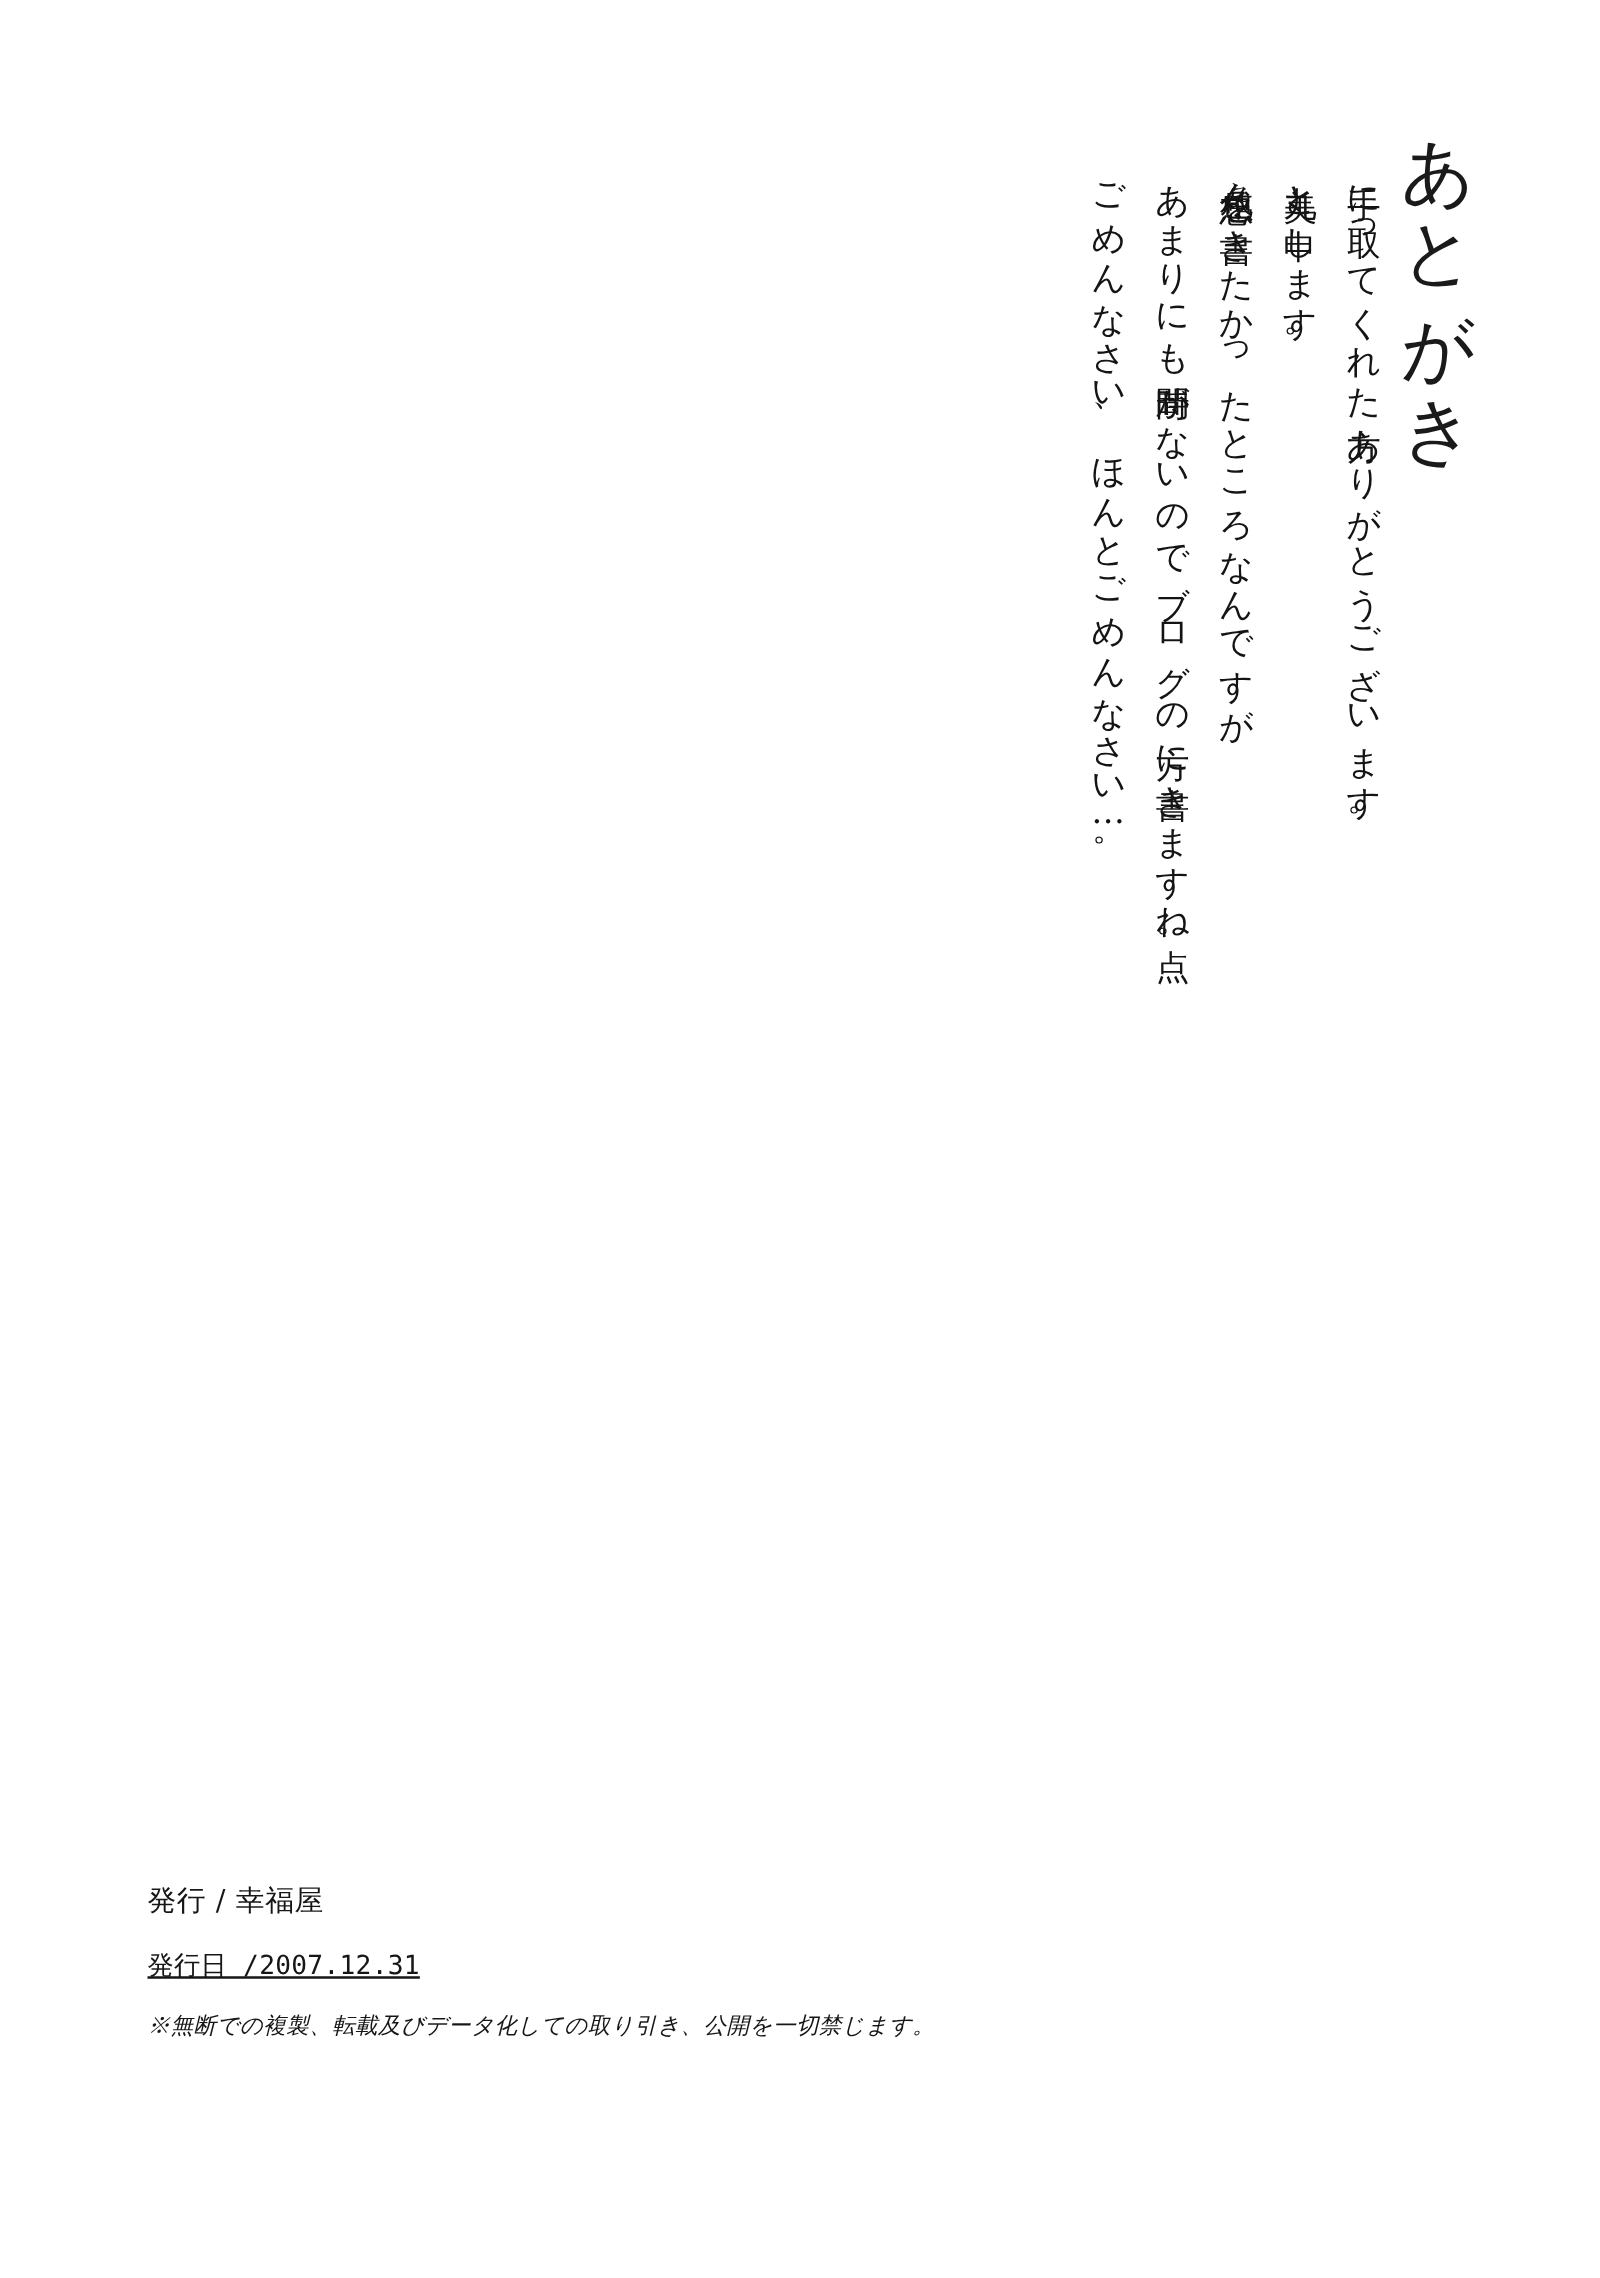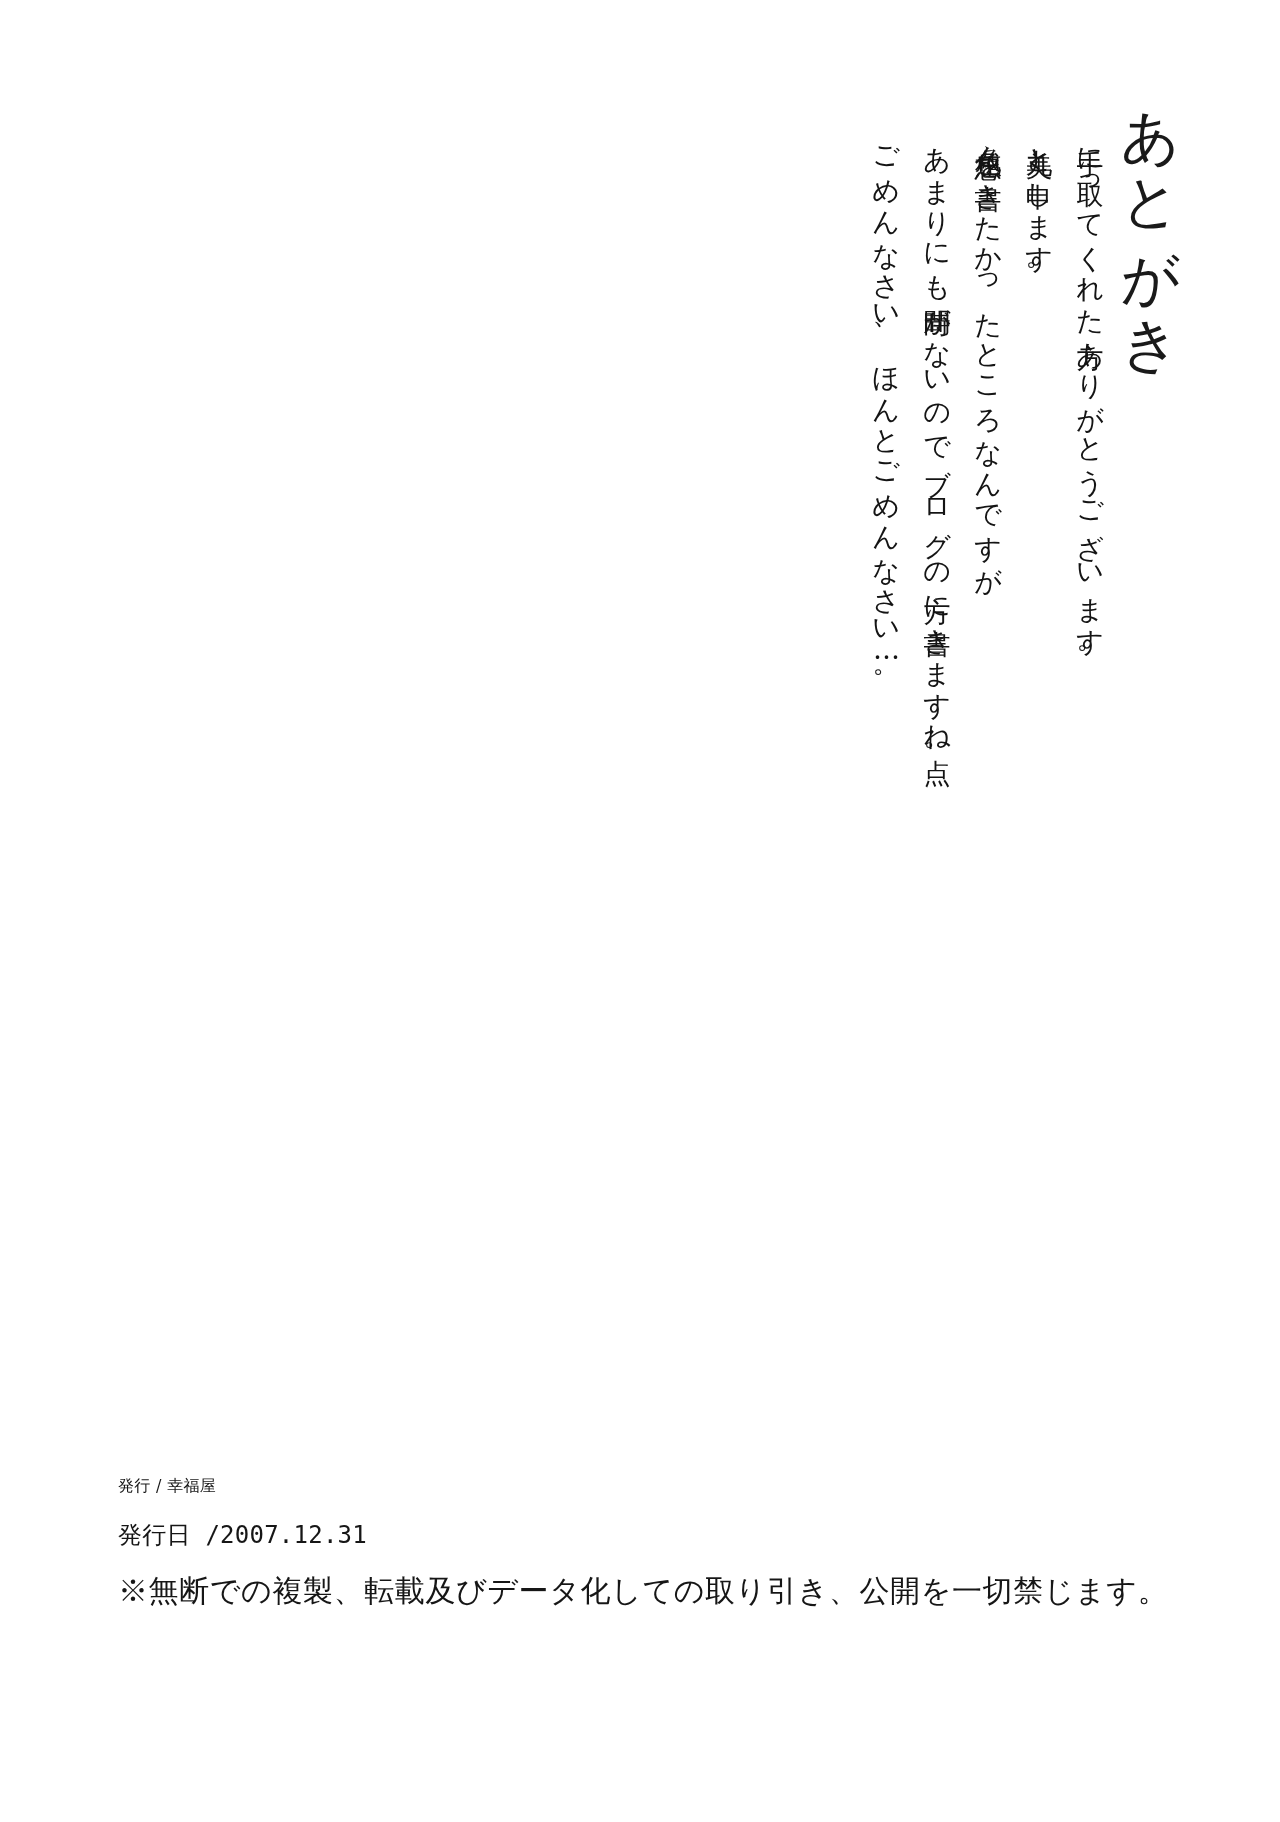--- a/index.html
+++ b/index.html
@@ -58,35 +58,37 @@
 
   
   .colophon {
     position: absolute;
     left: 118px;
     bottom: 178px;
     width: 1010px;
   }
   .colophon-line {
     font-family: "DejaVu Serif", "Liberation Serif", serif;
-    font-size: 16px;
+    font-size: 23px;
     line-height: 1.0;
     margin-bottom: 29px;
     letter-spacing: 0.02em;
     color: #161616;
     white-space: nowrap;
   }
   .colophon-line.mono {
     font-family: "DejaVu Sans Mono", "Liberation Mono", monospace;
-    font-size: 24px;
+    font-size: 21px;
     letter-spacing: 0.01em;
+    text-decoration: underline;
   }
   .colophon-line.notice {
-    font-size: 30px;
-    margin-bottom: 38px;
+    font-size: 18px;
+    margin-bottom: 14px;
+    font-style: italic;
   }
   .colophon-line.last {
     margin-bottom: 0;
   }
 </style>
 </head>
 <body>
 
 <div class="page">
 

